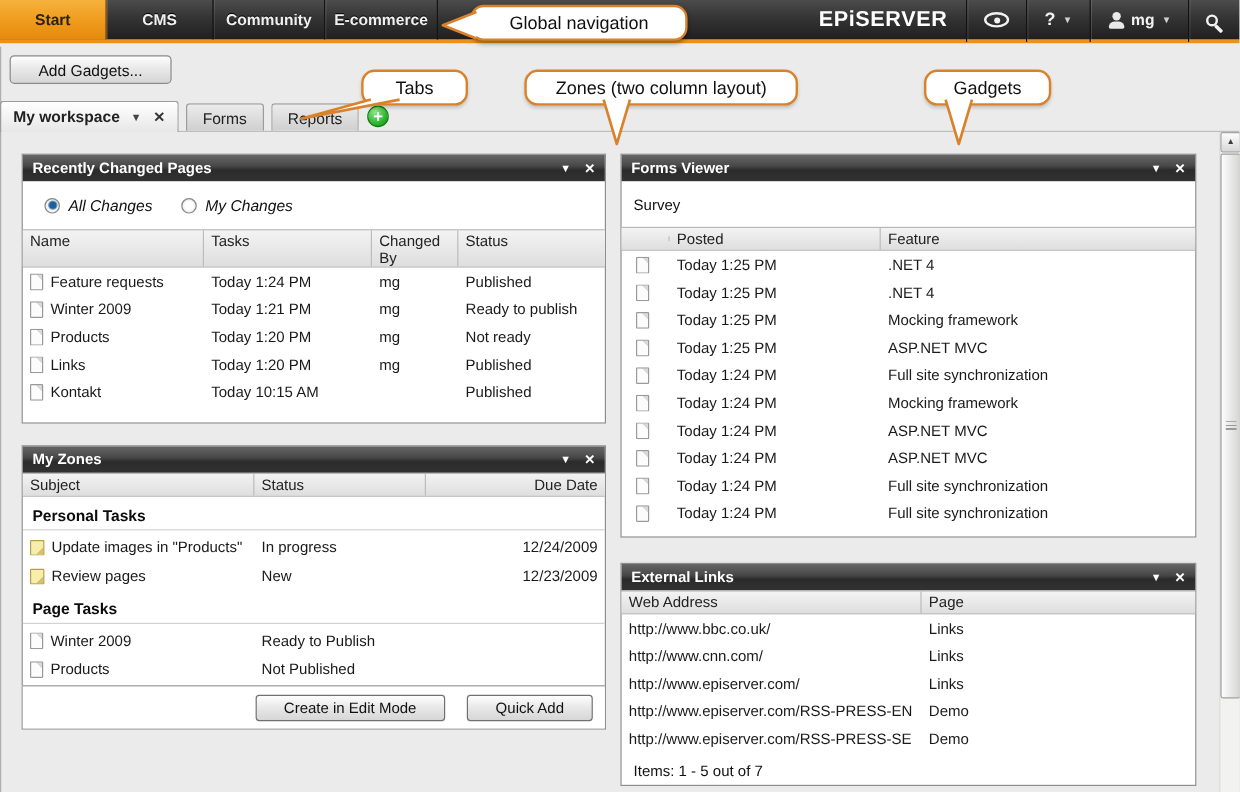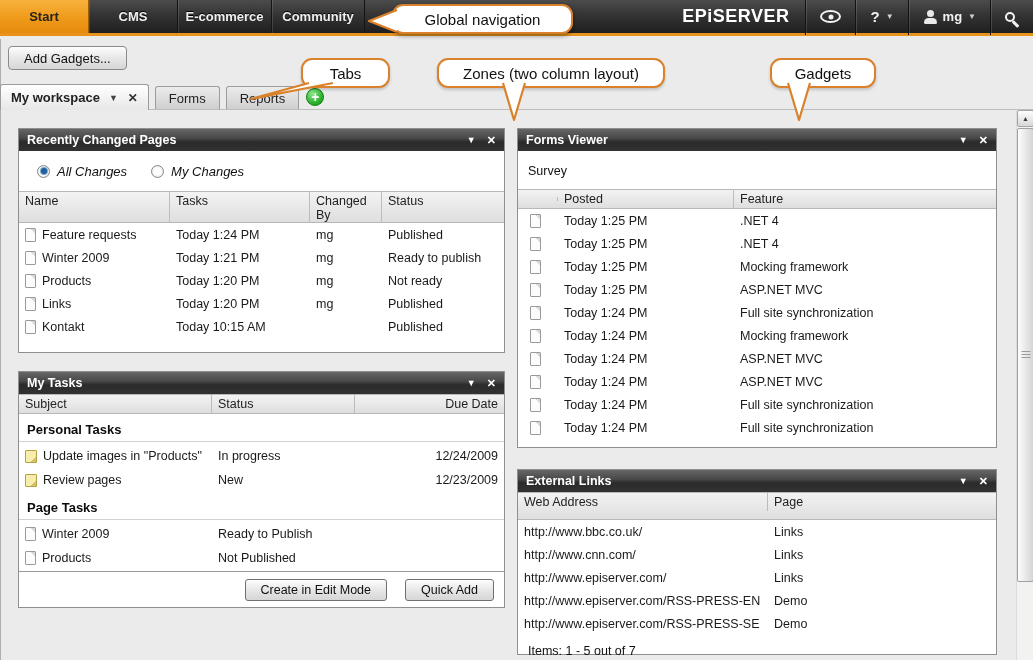--- a/index.html
+++ b/index.html
@@ -47,21 +47,21 @@
   .co-globalnav svg { left:-28px; top:2px; }
   .co-tabs { left:301px; top:58px; width:89px; height:30px; }
   .co-tabs svg { left:-56px; bottom:-18px; }
   .co-zones { left:437px; top:58px; width:228px; height:30px; }
   .co-zones svg { left:58px; bottom:-36px; }
   .co-gadgets { left:770px; top:58px; width:106px; height:30px; }
   .co-gadgets svg { left:10px; bottom:-36px; }
 
   
   .btn { background:linear-gradient(#fefefe,#e9e9e9 45%,#d6d6d6); border:1px solid #707070; border-radius:3px;
-    font-family:inherit; font-size:12.5px; color:#111; padding:3px 15px; cursor:pointer; }
+    font-family:inherit; font-size:12.5px; color:#111; padding:3px 23px; cursor:pointer; }
   .add-gadgets { position:absolute; left:8px; top:46px; height:24px; border-radius:4px; font-size:13px; border-color:#8a8a8a; z-index:5; }
 
   
   .tabstrip { position:absolute; left:0; top:84px; width:1033px; height:26px; border-bottom:1px solid #bdbdbd;
     display:flex; padding-left:0; z-index:4; }
   .wtab { display:flex; align-items:center; font-size:13px; color:#222; cursor:pointer;
     background:linear-gradient(#ececec,#cfcfcf); border:1px solid #9c9c9c; border-bottom:none;
     border-radius:3px 3px 0 0; padding:0 13px; height:23px; margin:2px 3px 0 3px; }
   .wtab.active { height:26px; margin:0 3px -1px 0; padding:0 10px; font-weight:bold;
     background:linear-gradient(#ffffff,#e7e7e7); z-index:6; position:relative; }
@@ -118,21 +118,21 @@
   
   .g-forms { left:517px; top:128px; width:480px; height:320px; }
   .survey-label { padding:13px 10px 11px 10px; font-size:12.5px; color:#111; }
   .fv-cols .c-icon { width:40px; } .fv-cols .c-posted { width:176px; } .fv-cols .c-feature { flex:1; }
   .g-forms .thead { height:20px; align-items:center; }
   .fv-icon-cell { display:flex; justify-content:flex-start; padding-left:12px !important; }
 
   
   .g-links { left:517px; top:469px; width:480px; height:186px; }
   .el-cols .c-url { width:250px; } .el-cols .c-page { flex:1; }
-  .g-links .thead { height:28px; align-items:flex-start; }
+  .g-links .thead { height:20px; align-items:flex-end; }
   .items-label { padding:9px 10px; font-size:12.5px; color:#111; }
 
   
   .scrollbar { position:absolute; right:0; top:110px; width:17px; height:550px; background:#f2f2f1;
     border-left:1px solid #dcdcdc; }
   .scroll-up { position:absolute; top:0; left:0; width:17px; height:17px; cursor:pointer;
     background:linear-gradient(#fdfdfd,#d8d8d8); border:1px solid #a5a5a5; border-radius:2px;
     display:flex; align-items:center; justify-content:center; }
   .scroll-up span { font-size:7px; color:#3c3c3c; }
   .scroll-thumb { position:absolute; top:18px; left:0; width:17px; height:454px; cursor:grab;
@@ -147,25 +147,25 @@
   <div class="left-edge"></div>
 
   <header class="topbar">
     <nav class="gnav">
       <div class="gnav-tab t0 active">
           <span>Start</span>
         </div>
       <div class="gnav-tab t1">
           <span>CMS</span>
         </div>
+      <div class="gnav-tab t3">
+          <span>Community</span>
+        </div>
       <div class="gnav-tab t2">
           <span>E-commerce</span>
-        </div>
-      <div class="gnav-tab t3">
-          <span>Community</span>
         </div>
     </nav>
     <div class="topbar-right">
       <div class="brand">EPiSERVER</div>
       <div class="tb-sep"></div>
       <button class="tb-btn">
           <span class="eye-icon"></span>
         </button>
       <div class="tb-sep"></div>
       <button class="tb-btn">
@@ -293,21 +293,21 @@
           <span>Kontakt</span>
         </div>
       <div class="c c-saved">Today 10:15 AM</div>
       <div class="c c-by"></div>
       <div class="c c-status">Published</div>
     </div>
   </section>
 
   <section class="gadget g-tasks">
     <div class="ghead">
-      <span class="gtitle">My Tasks</span>
+      <span class="gtitle">My Zones</span>
       <span class="gctrls">
         <span class="gctrl-chev">▼</span>
         <span class="gctrl-close">✕</span>
       </span>
     </div>
     <div class="thead mt-cols">
       <div class="c c-subject">Subject</div>
       <div class="c c-status">Status</div>
       <div class="c c-due">Due Date</div>
     </div>

